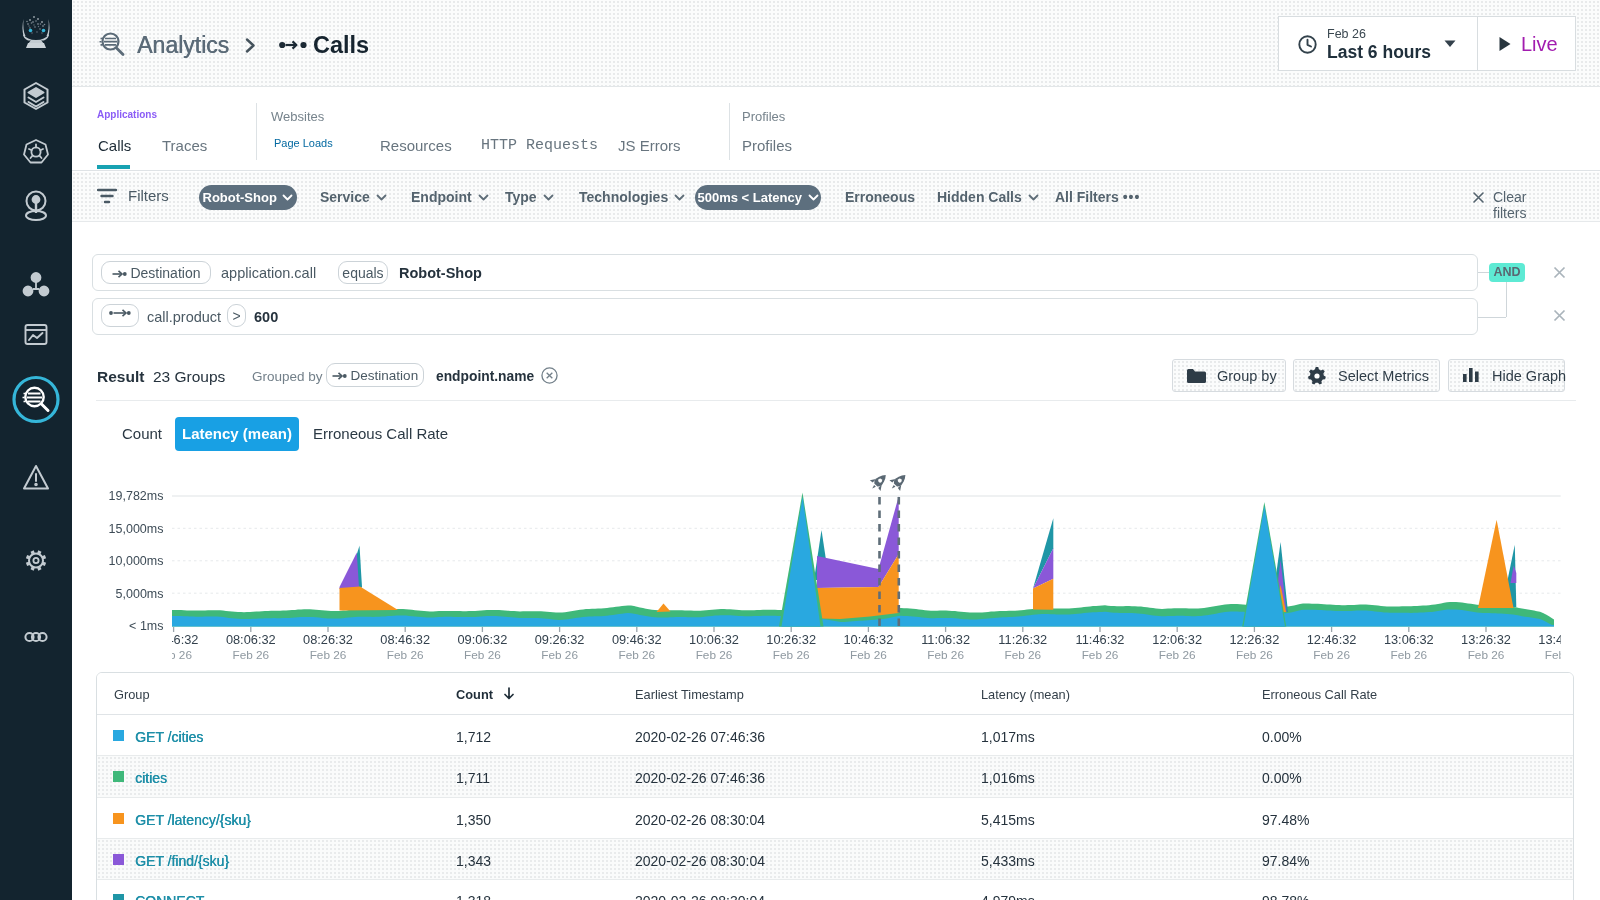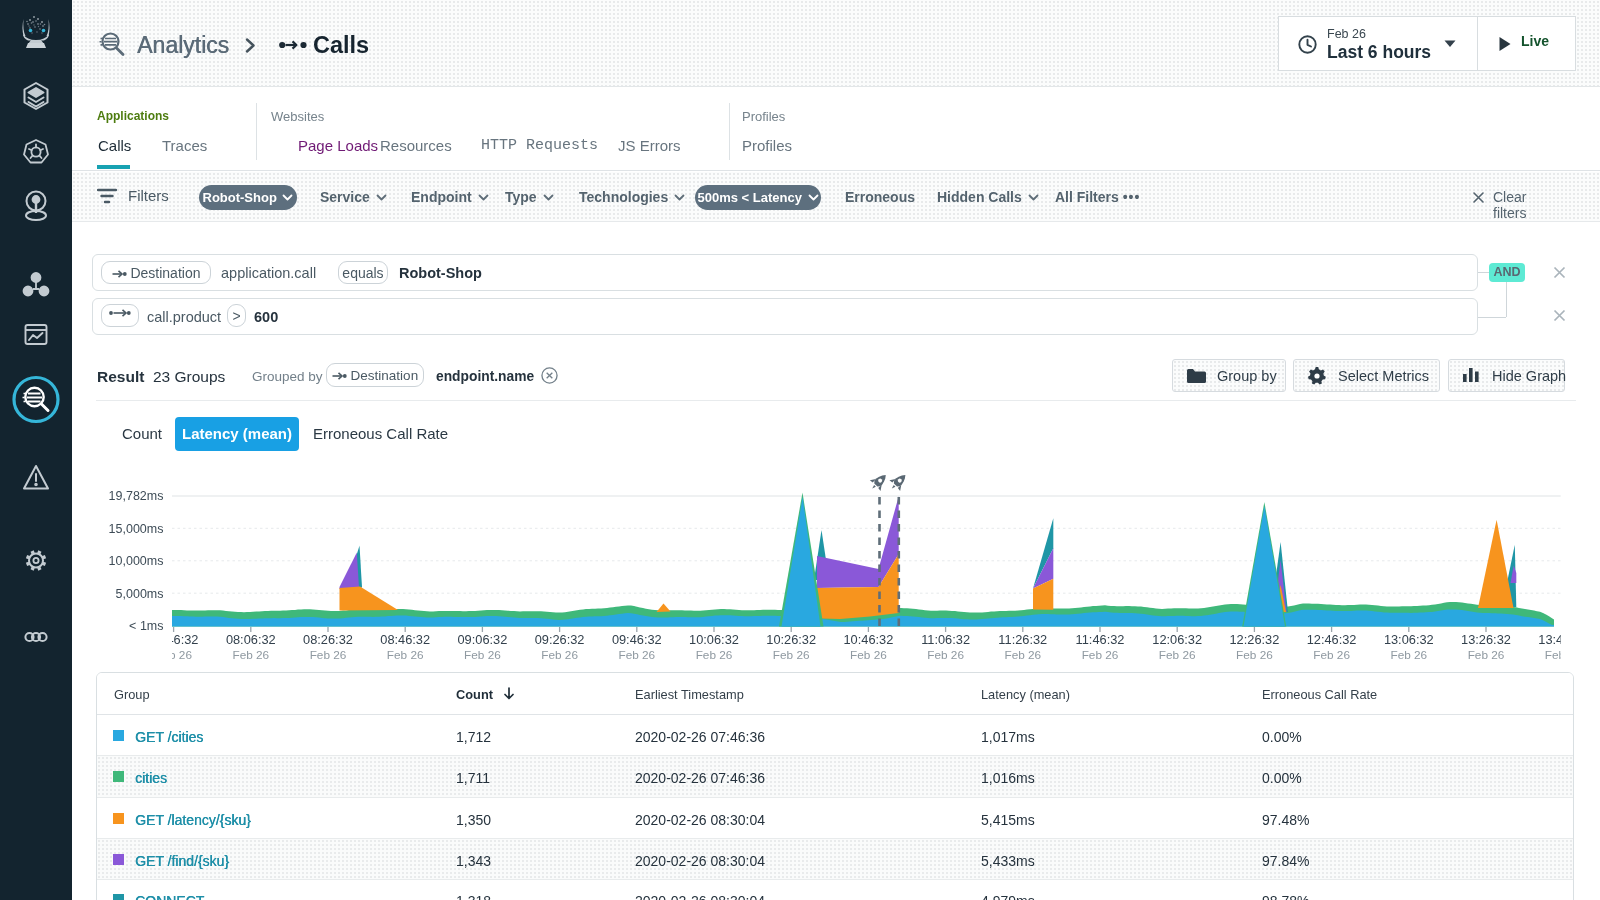--- a/index.html
+++ b/index.html
@@ -145,32 +145,32 @@
     <path d="M9.5 4.8 L9.5 9.8 L13 11.5" stroke="#33424c" stroke-width="1.9" stroke-linecap="round" stroke-linejoin="round"></path>
   </svg>
   <div class="abs" style="left:48px;top:10px;font-size:12.5px;color:#3a4750;">Feb 26</div>
   <div class="abs" style="left:48px;top:25px;font-size:17.5px;font-weight:bold;color:#20303c;">Last 6 hours</div>
   <svg class="abs" style="left:164px;top:22px;" width="14" height="10" viewBox="0 0 14 10">
     <path d="M1.5 1.5 L7 8 L12.5 1.5 Z" fill="#33414b"></path>
   </svg>
   <svg class="abs" style="left:219px;top:19px;" width="14" height="16" viewBox="0 0 14 16">
     <path d="M1.5 1 L12.5 8 L1.5 15 Z" fill="#29363f"></path>
   </svg>
-  <div class="abs" style="left:242px;top:16px;font-size:14px;font-weight:bold;color:#14532d;">Live</div>
+  <div class="abs" style="left:242px;top:16px;font-size:20px;font-weight:normal;color:#a21caf;">Live</div>
 </div>
 
 <div class="abs" style="left:72px;top:88px;width:1528px;height:83px;background:#fff;border-bottom:1px solid #dfe3e6;"></div>
 <div class="abs" id="tabbar" style="left:0;top:88px;width:1600px;height:83px;">
-  <div class="abs" style="left:97px;top:21px;font-size:12px;font-weight:bold;color:#4d7c0f;">Applications</div>
+  <div class="abs" style="left:97px;top:21px;font-size:10px;font-weight:bold;color:#8b5cf6;">Applications</div>
   <div class="abs" style="left:98px;top:49px;font-size:15px;color:#1c2a35;">Calls</div>
   <div class="abs" style="left:97px;top:77px;width:33px;height:3.5px;background:#17a2b2;"></div>
   <div class="abs" style="left:162px;top:49px;font-size:15px;color:#68757f;">Traces</div>
   <div class="abs" style="left:256px;top:15px;width:1px;height:57px;background:#dde2e5;"></div>
   <div class="abs" style="left:271px;top:21px;font-size:13px;color:#76838c;">Websites</div>
-  <div class="abs" style="left:274px;top:49px;font-size:15px;color:#701a75;margin-left:24px;">Page Loads</div>
+  <div class="abs" style="left:274px;top:49px;font-size:11px;color:#0369a1;">Page Loads</div>
   <div class="abs" style="left:380px;top:49px;font-size:15px;color:#68757f;">Resources</div>
   <div class="abs" style="left:481px;top:49px;font-size:15px;color:#68757f;font-family:Liberation Mono, monospace;">HTTP Requests</div>
   <div class="abs" style="left:618px;top:49px;font-size:15px;color:#68757f;">JS Errors</div>
   <div class="abs" style="left:729px;top:15px;width:1px;height:57px;background:#dde2e5;"></div>
   <div class="abs" style="left:742px;top:21px;font-size:13px;color:#76838c;">Profiles</div>
   <div class="abs" style="left:742px;top:49px;font-size:15px;color:#68757f;">Profiles</div>
 </div>
 
 <div class="abs dots" style="left:72px;top:172px;width:1528px;height:50px;border-bottom:1px solid #e6e9eb;"></div>
 <div class="abs" id="filterbar" style="left:0;top:172px;width:1332px;height:50px;font-size:14px;color:#54636e;padding-left:12px;">

